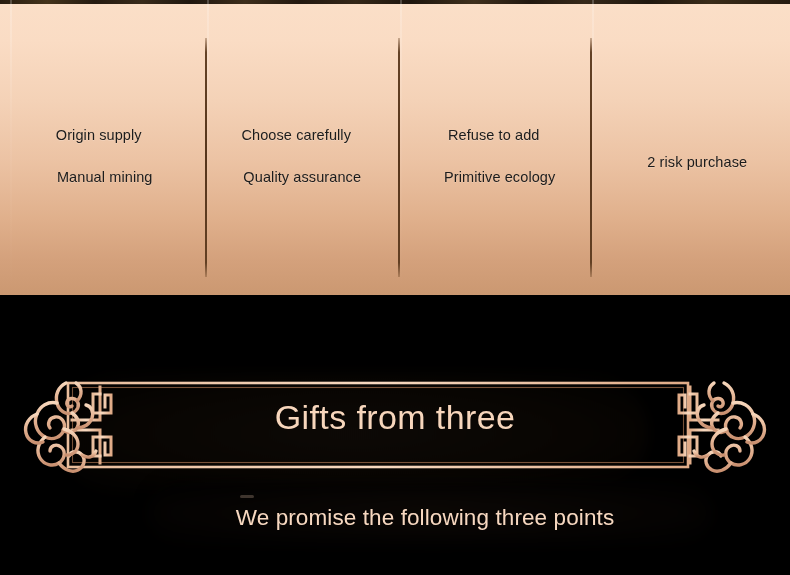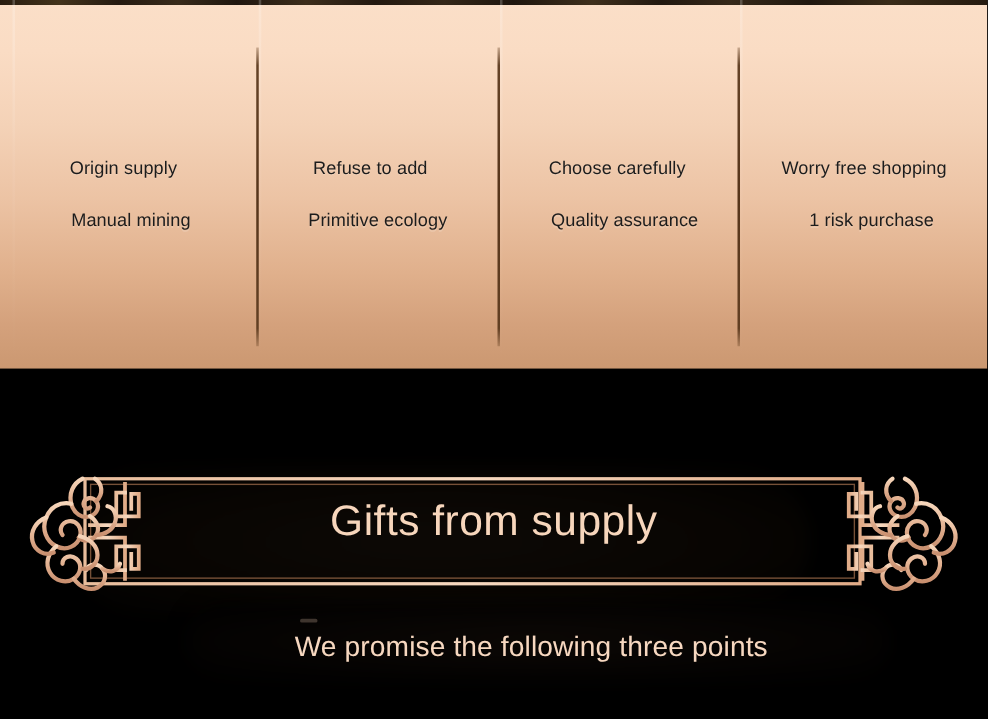--- a/index.html
+++ b/index.html
@@ -210,32 +210,31 @@
     <div class="divider" style="left:590px;"></div>
 
     <div class="columns">
 
       <div class="col">
         <div class="col-line">Origin supply</div>
         <div class="col-line second">Manual mining</div>
       </div>
 
       <div class="col">
+        <div class="col-line">Choose carefully</div>
+        <div class="col-line second">Quality assurance</div>
+      </div>
+
+      <div class="col">
         <div class="col-line">Refuse to add</div>
         <div class="col-line second">Primitive ecology</div>
       </div>
 
       <div class="col">
-        <div class="col-line">Choose carefully</div>
-        <div class="col-line second">Quality assurance</div>
-      </div>
-
-      <div class="col">
-        <div class="col-line">Worry free shopping</div>
-        <div class="col-line second">1 risk purchase</div>
+        <div class="col-line second">2 risk purchase</div>
       </div>
 
     </div>
   </div>
 
   <div class="bottom-panel">
 
     <div class="halo"></div>
     <div class="halo2"></div>
 
@@ -301,17 +300,17 @@
         </g>
 
         <g transform="translate(770,86) scale(-1,1)">
           <use href="#ruyi"></use>
         </g>
       </svg>
     </div>
 
     <div class="artifact"></div>
 
-    <div class="title">Gifts from supply</div>
+    <div class="title">Gifts from three</div>
     <div class="subtitle">We promise the following three points</div>
   </div>
 
 </div>
 
 </body></html>

